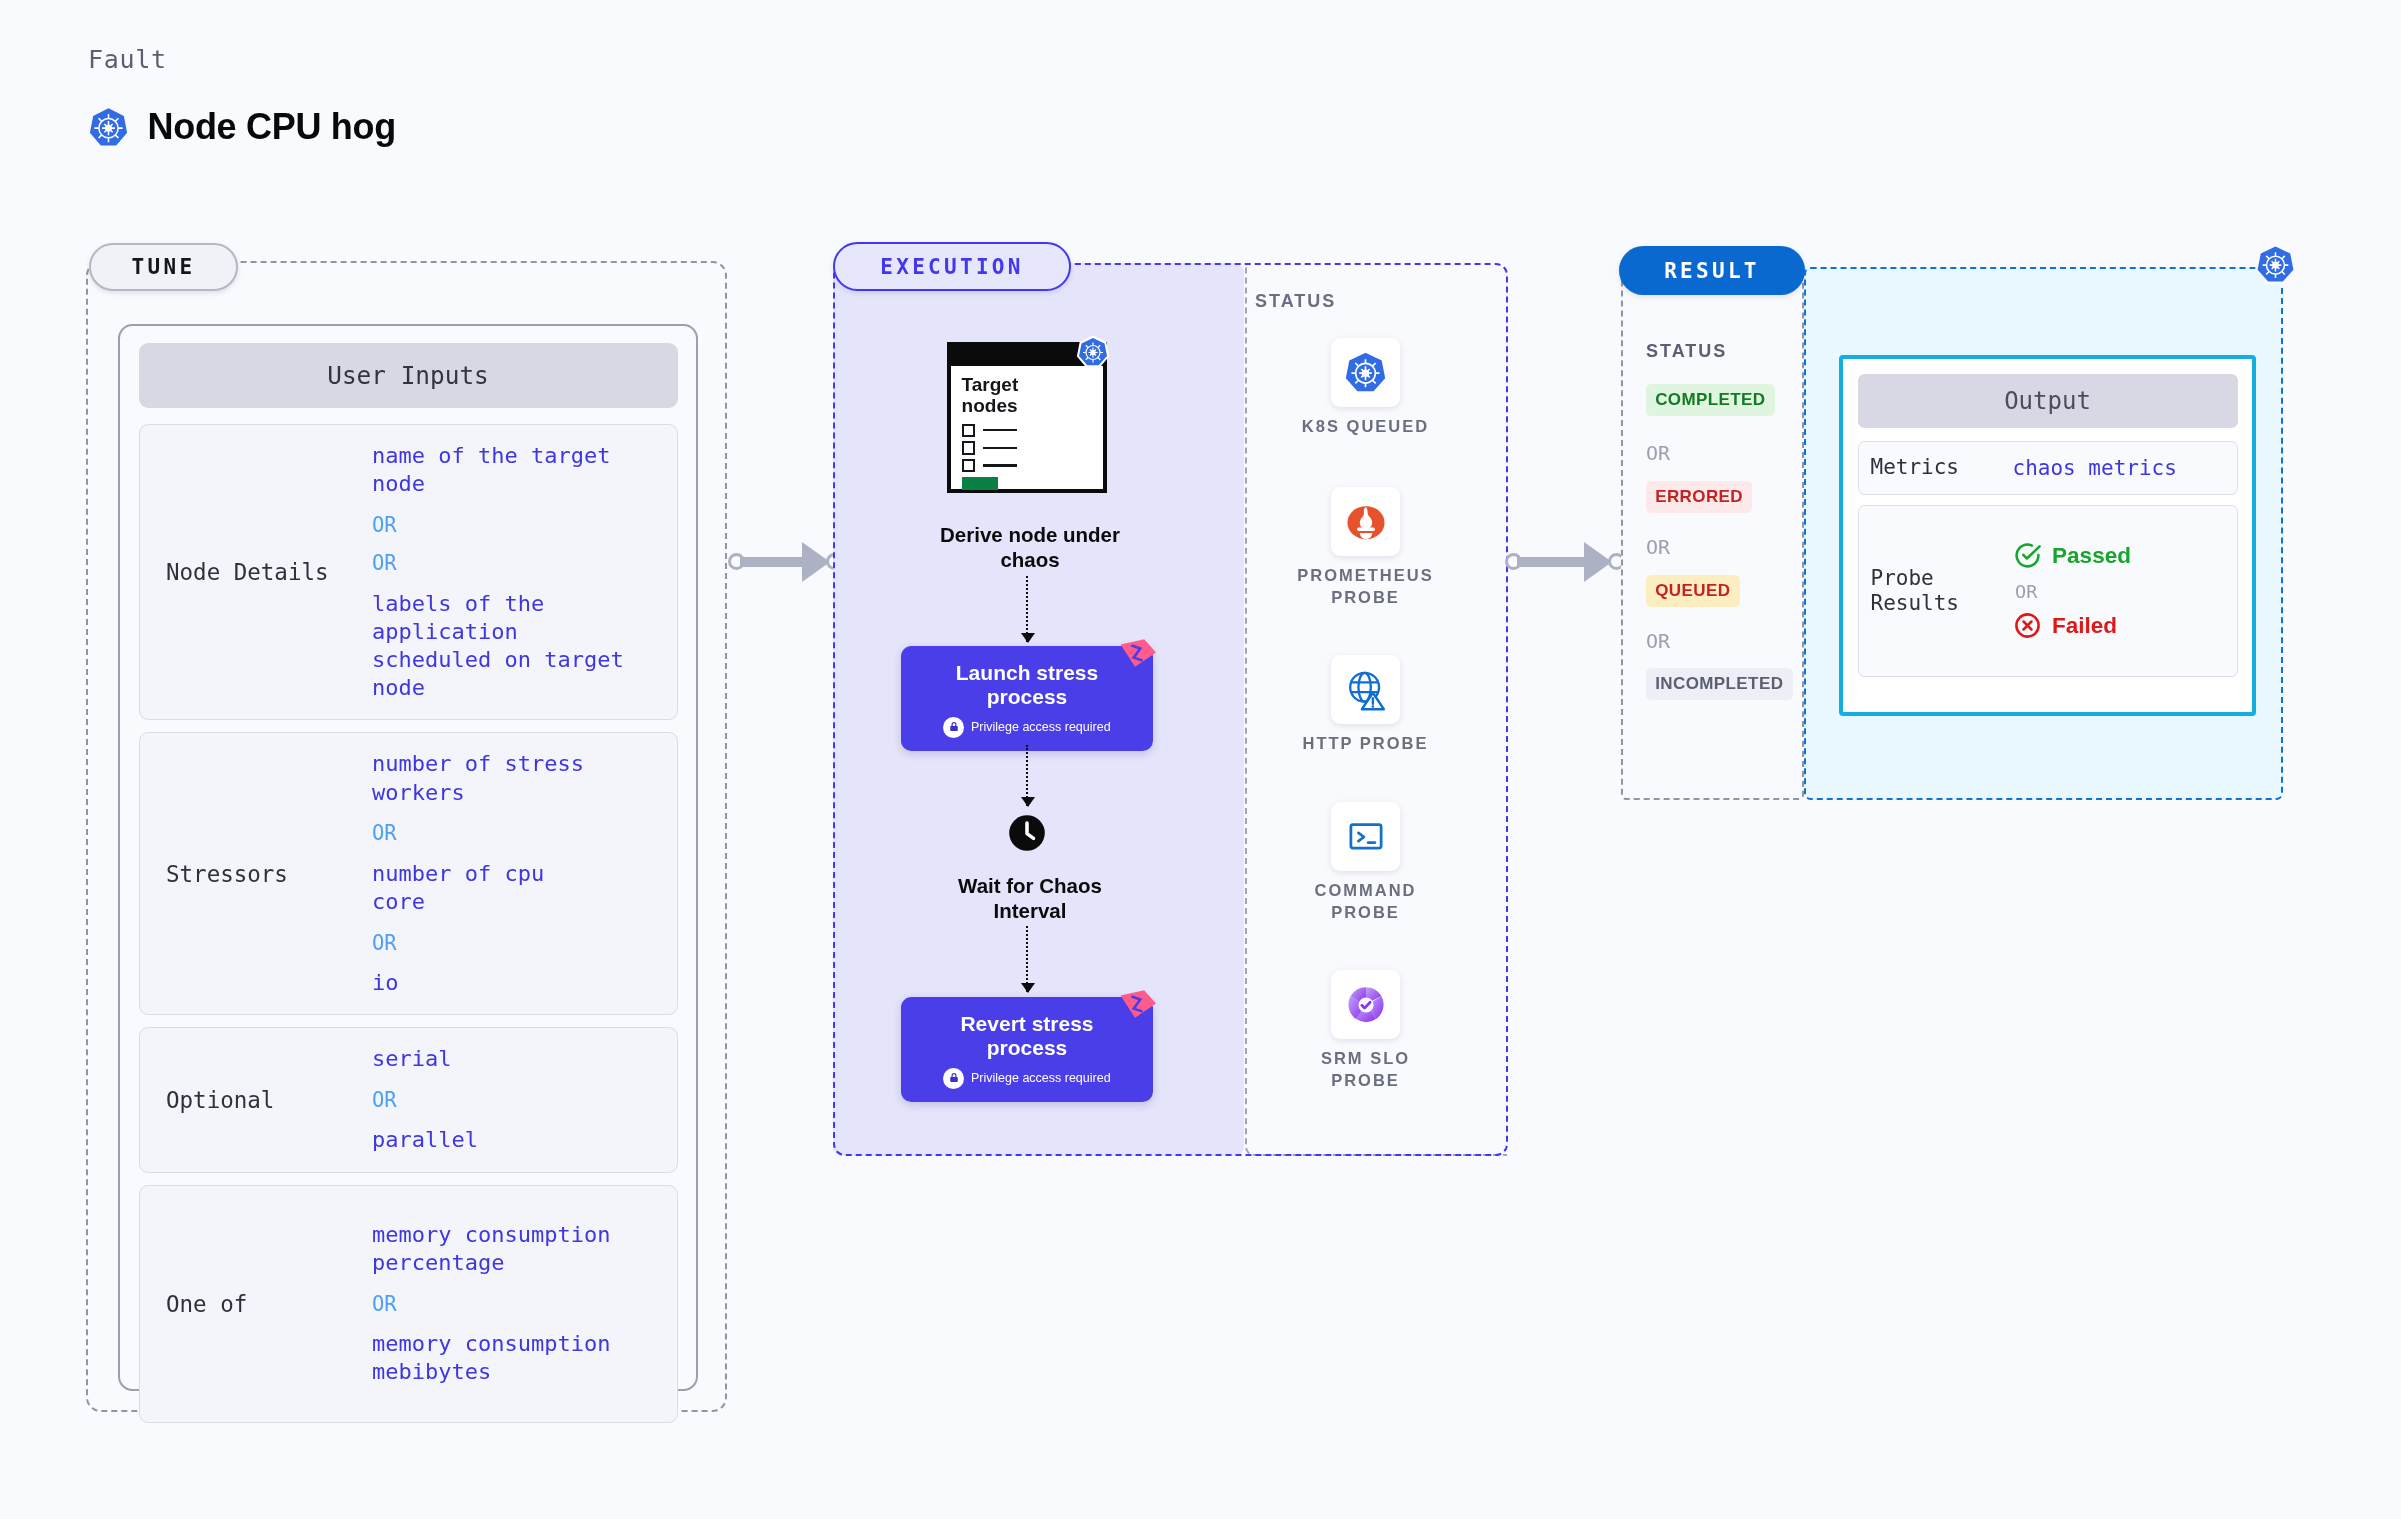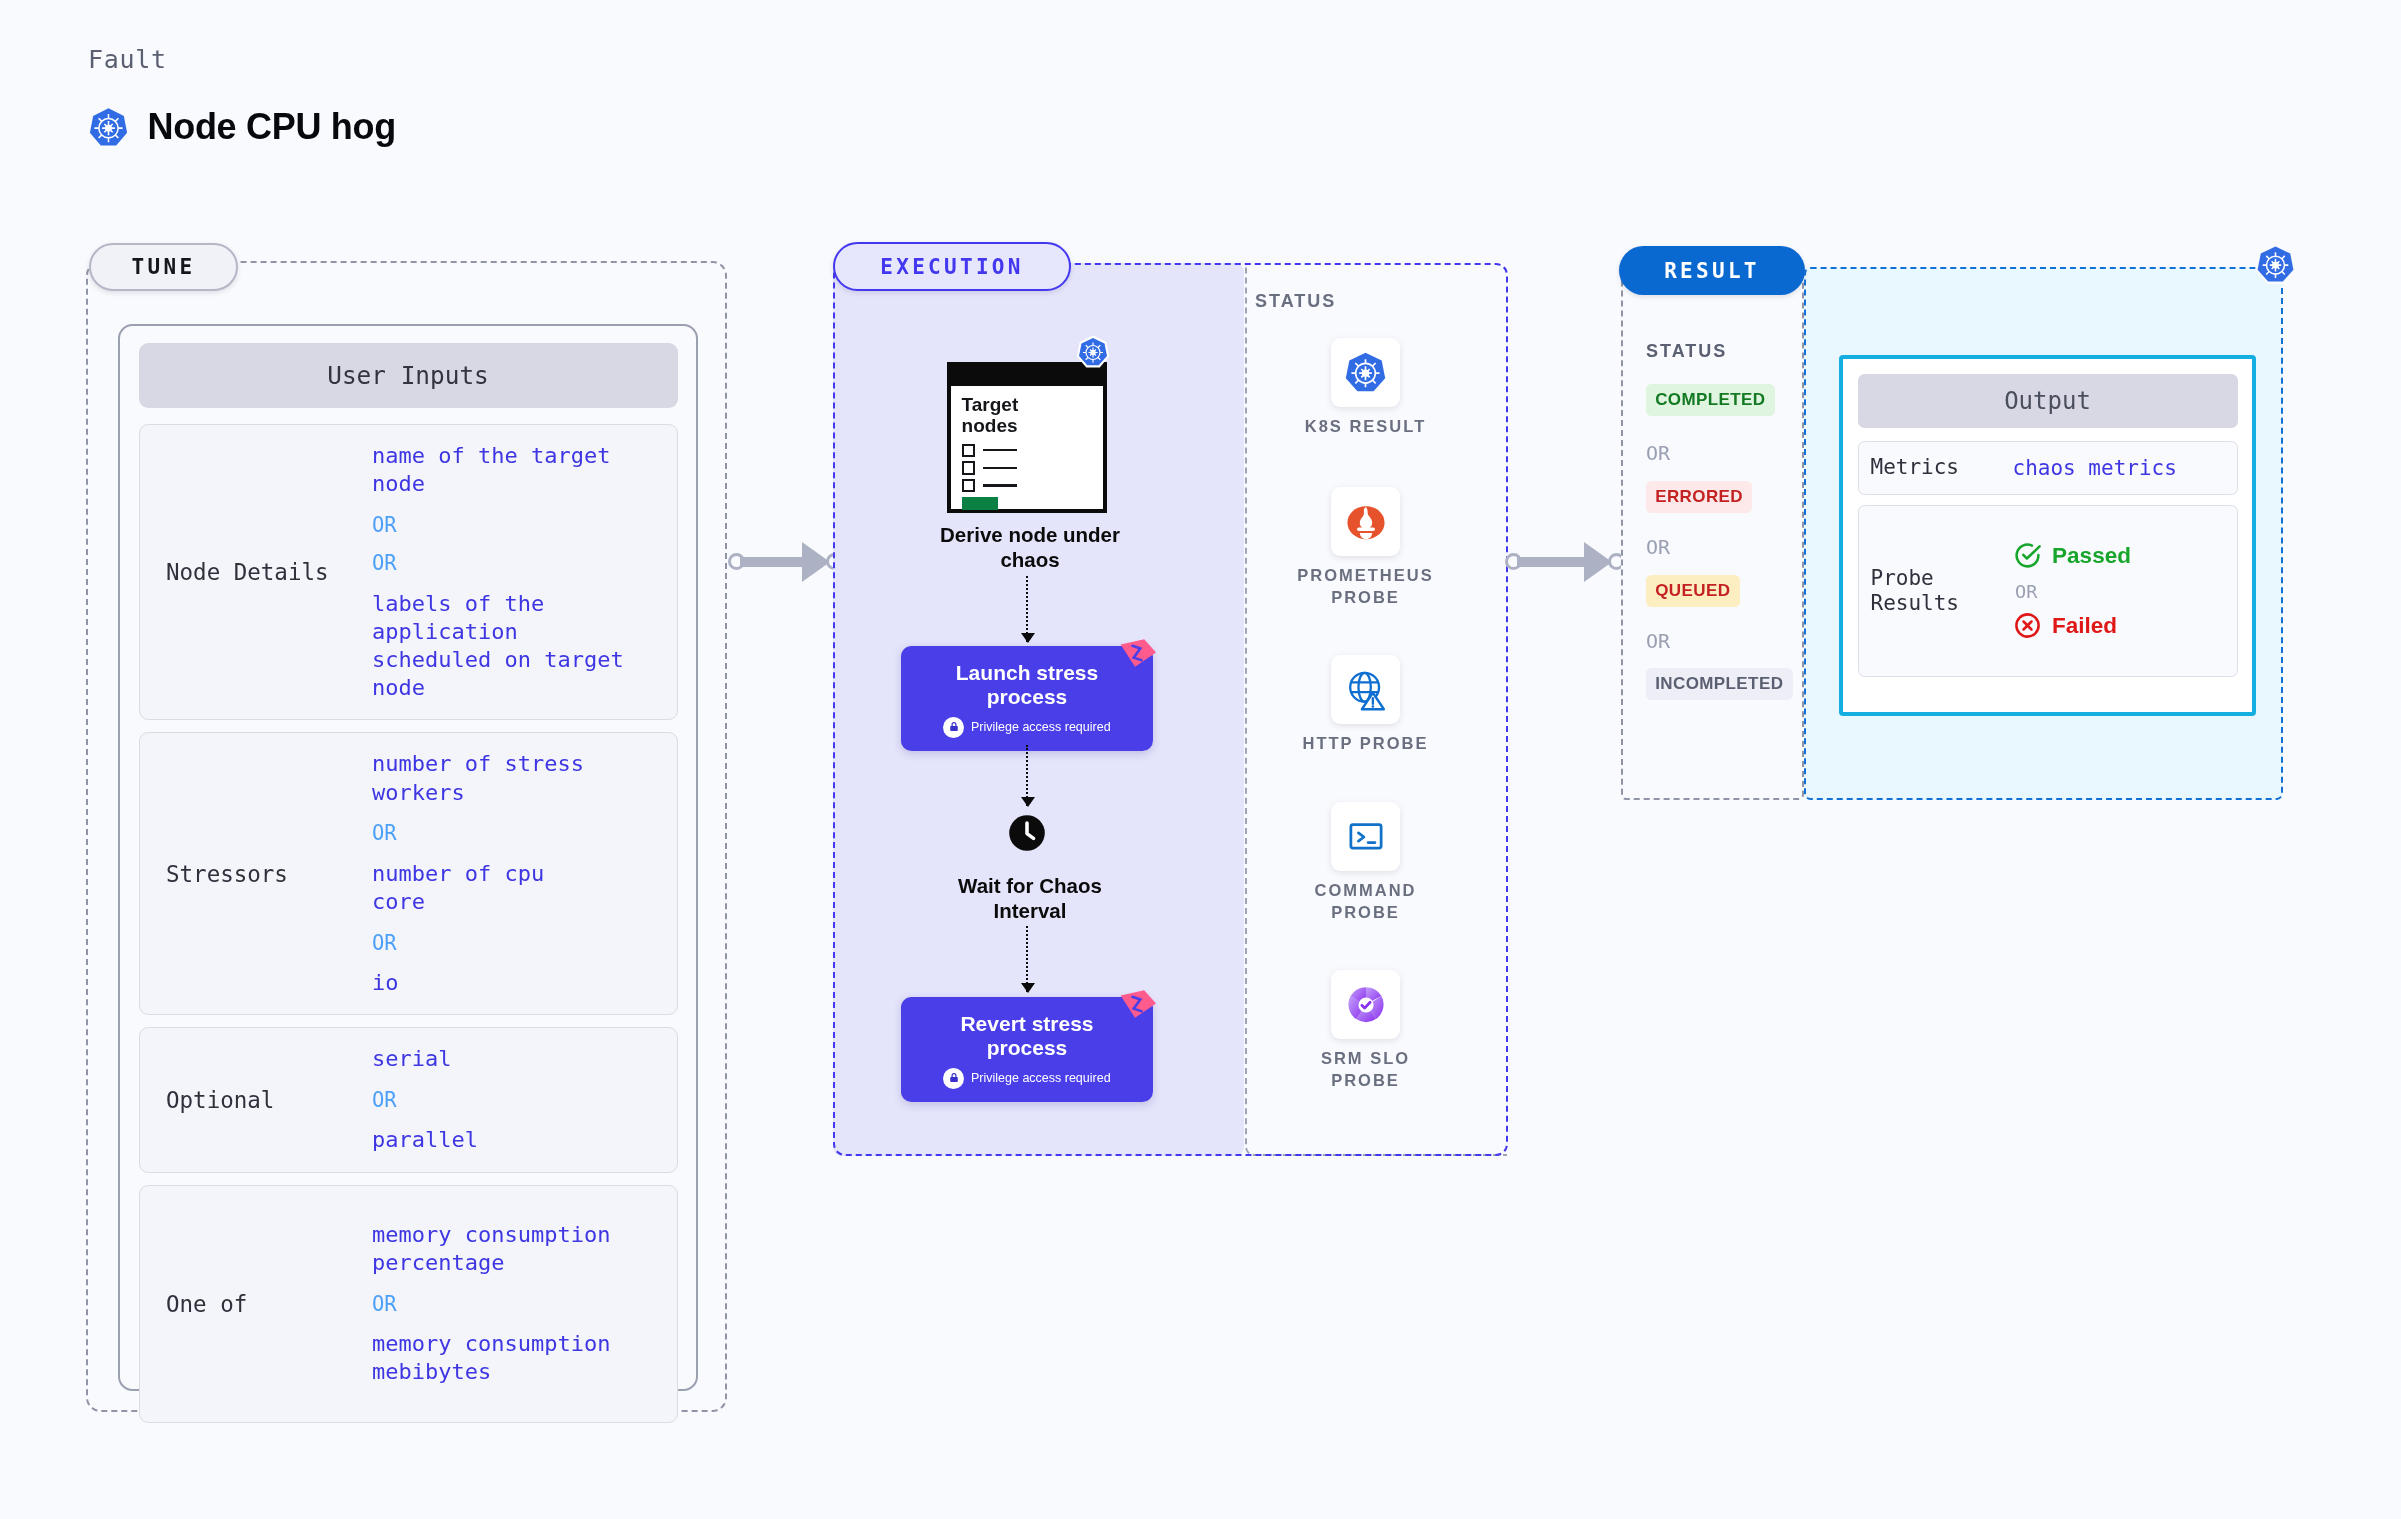--- a/index.html
+++ b/index.html
@@ -127,21 +127,21 @@
   .probes-title {
     position: absolute; left: 1255px; top: 291px;
     font-size: 18px; font-weight: 700; letter-spacing: 2px;
     color: #6a6f80;
   }
 
   
   .tn-card {
     position: absolute; left: 947px; top: 342px;
     width: 160px; height: 151px;
-    background: #ffffff; border: 4px solid #0b0b0b; margin-top: 20px;
+    background: #ffffff; border: 4px solid #0b0b0b;
   }
   .tn-bar { height: 20px; background: #0b0b0b; }
   .tn-body { padding: 9.2px 10.6px 6.6px 10.6px; }
   .tn-t {
     font-size: 19px; font-weight: 700; color: #15161a;
     line-height: 1.1; margin-bottom: 6.6px;
   }
   .tn-row { display: flex; align-items: center; gap: 8px; margin-bottom: 4.6px; }
   .tn-chk { width: 13.2px; height: 13.2px; border: 2px solid #15161a; }
   .tn-line { width: 34px; height: 2.6px; background: #15161a; }
@@ -472,21 +472,21 @@
       <svg width="45" height="45" viewBox="0 0 64 64">
         <path d="M32 4 L55 15 L60 40 L43.5 58.5 L20.5 58.5 L4 40 L9 15 Z" fill="#326ce5"></path>
         <g stroke="#fff" stroke-width="2.4" fill="none">
           <circle cx="32" cy="33" r="14"></circle>
             <circle cx="32" cy="33" r="4" fill="#fff"></circle>
           <path d="M32 19v-6M32 47v6M18 33h-6M46 33h6M22 23l-4.5-4.5M42 23l4.5-4.5M22 43l-4.5 4.5M42 43l4.5 4.5"></path>
           <path d="M32 23v9M32 34v9M23 33h8M33 33h8M26 27l5 5M33 34l5 5M38 27l-5 5M31 34l-5 5"></path>
         </g>
       </svg>
     </div>
-    <div class="probe-lbl">K8S RESULT</div>
+    <div class="probe-lbl">K8S QUEUED</div>
   </div>
 
   <div class="probe-item pb2">
     <div class="probe-ico">
       <svg width="44" height="44" viewBox="0 0 64 64">
         <ellipse cx="32" cy="33" rx="27" ry="24" fill="#e6522c"></ellipse>
         <path d="M32 10c4 6 1 9 4 13s5 6 5 10c0 5-4 9-9 9s-9-4-9-9c0-6 6-8 6-14 0-4-1-6 3-9z" fill="#fff"></path>
         <rect x="19" y="40" width="26" height="5" rx="2.5" fill="#fff"></rect>
         <path d="M23 48h18a9 9 0 0 1-18 0z" fill="#fff"></path>
       </svg>

